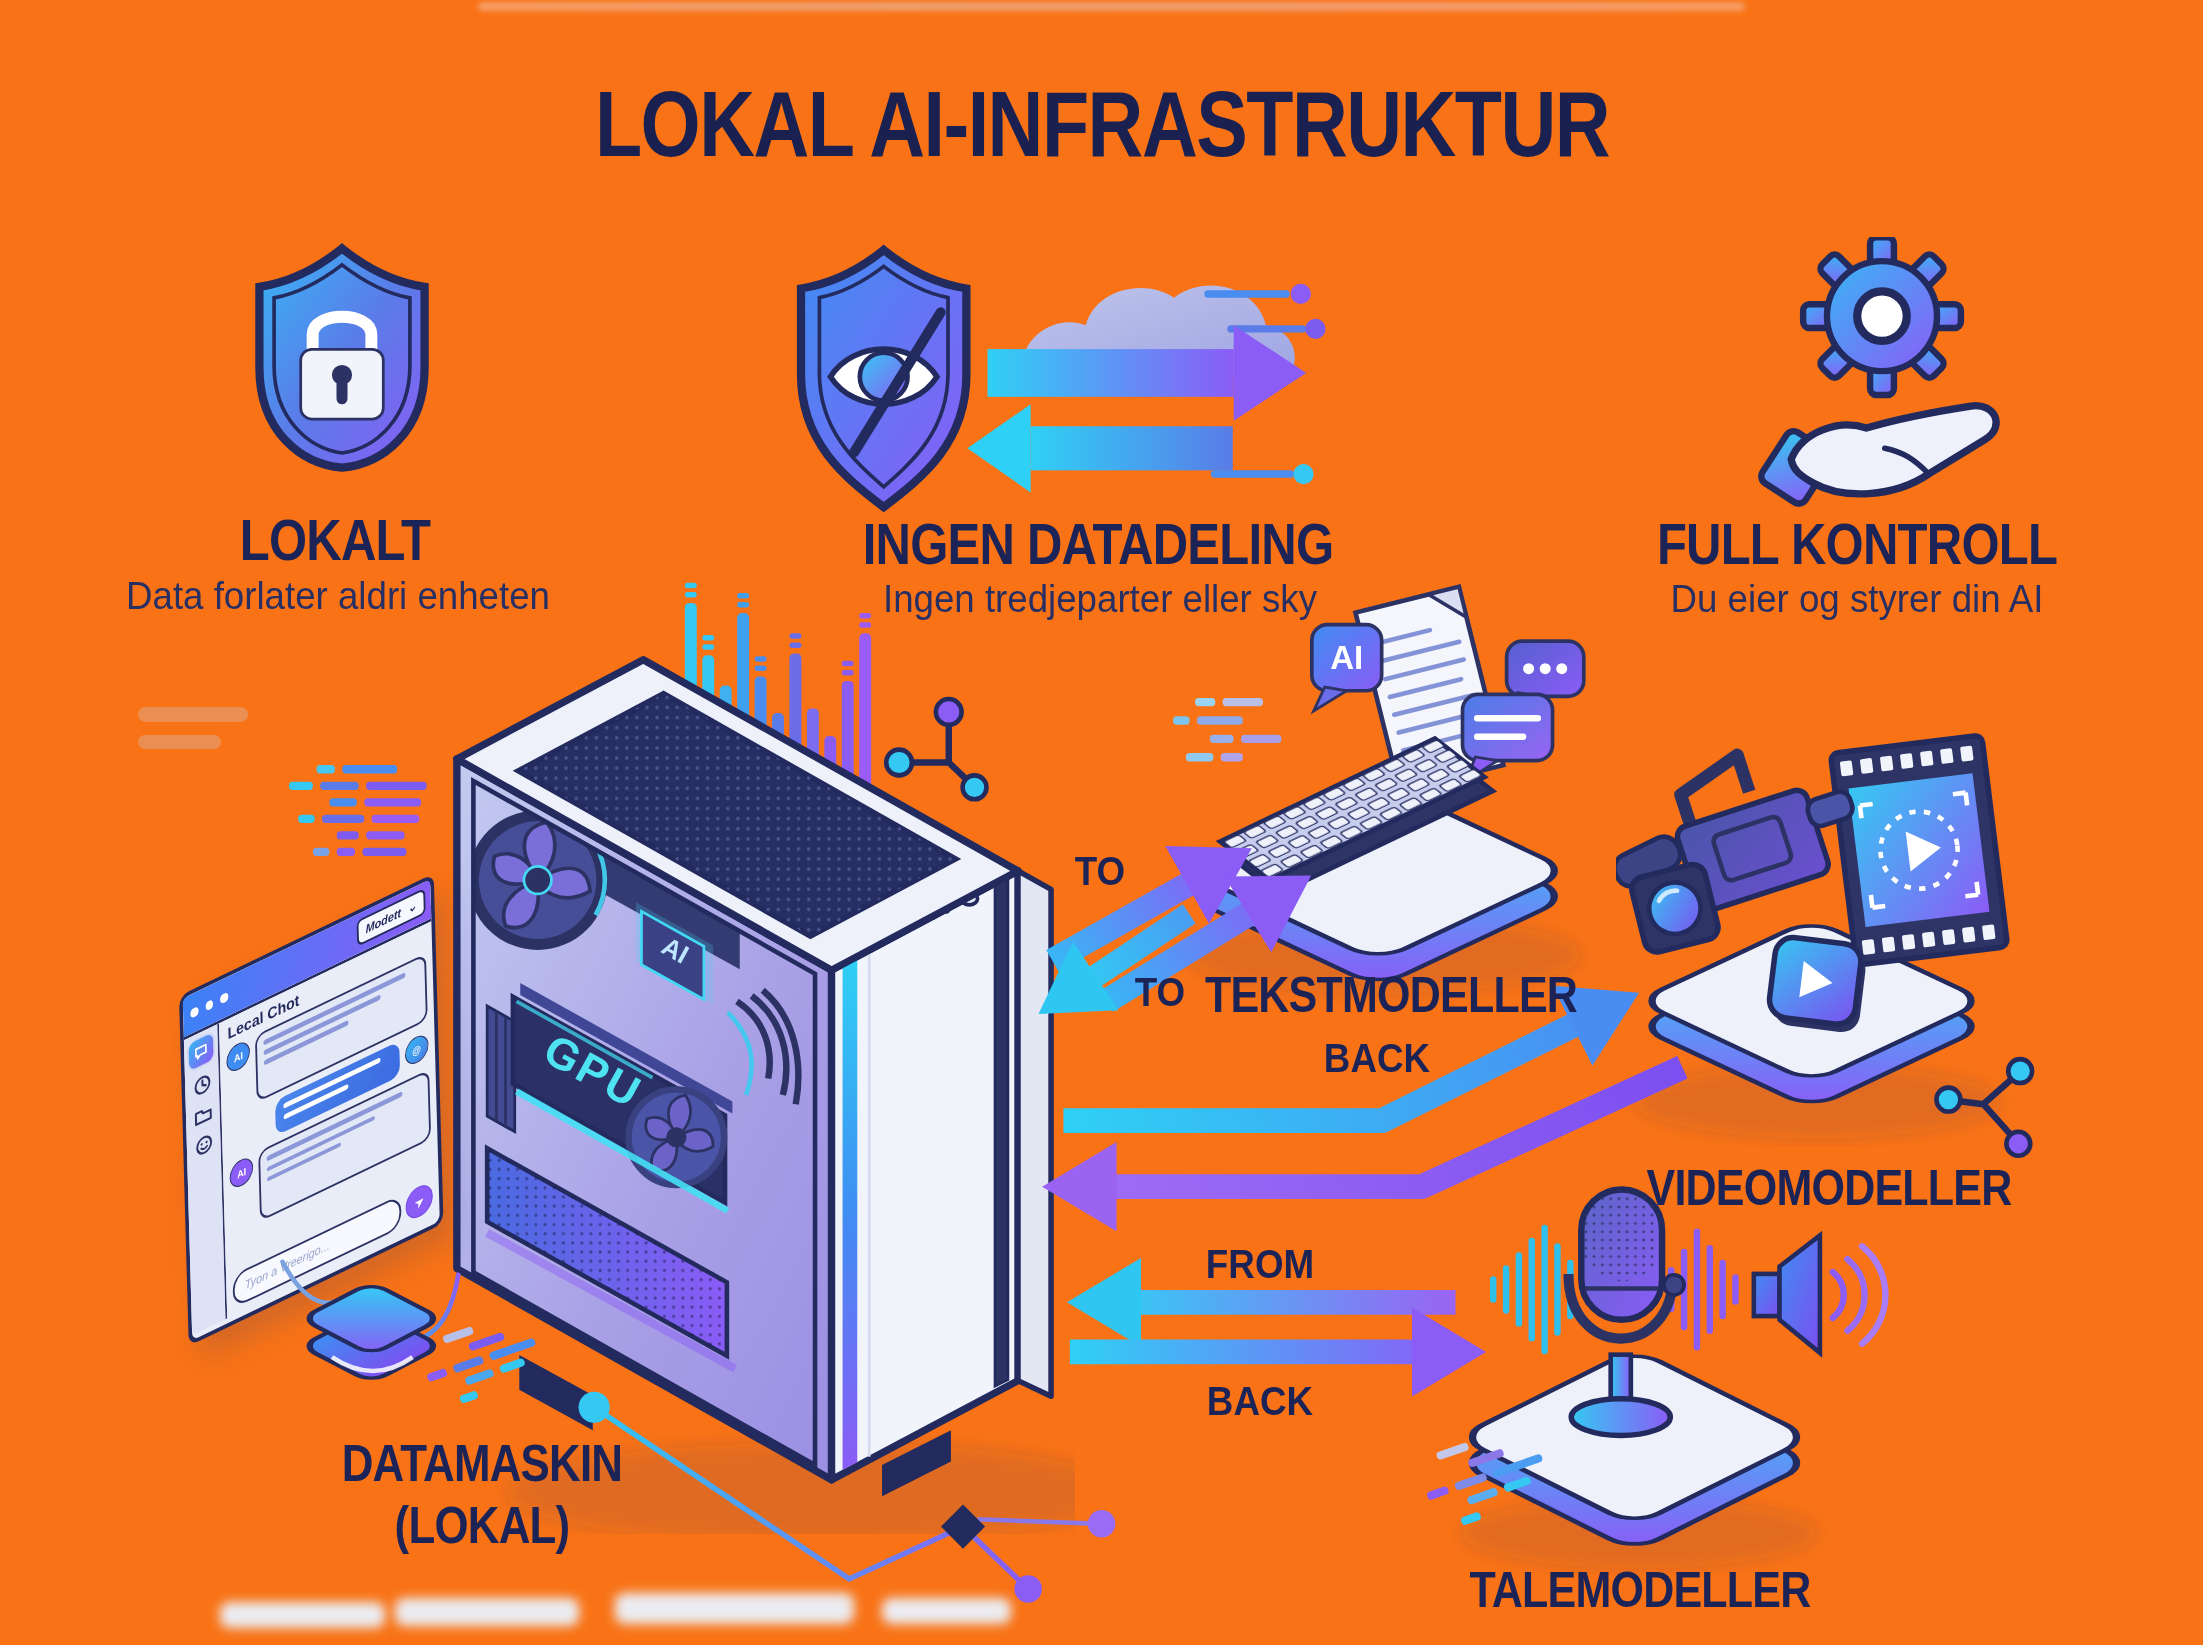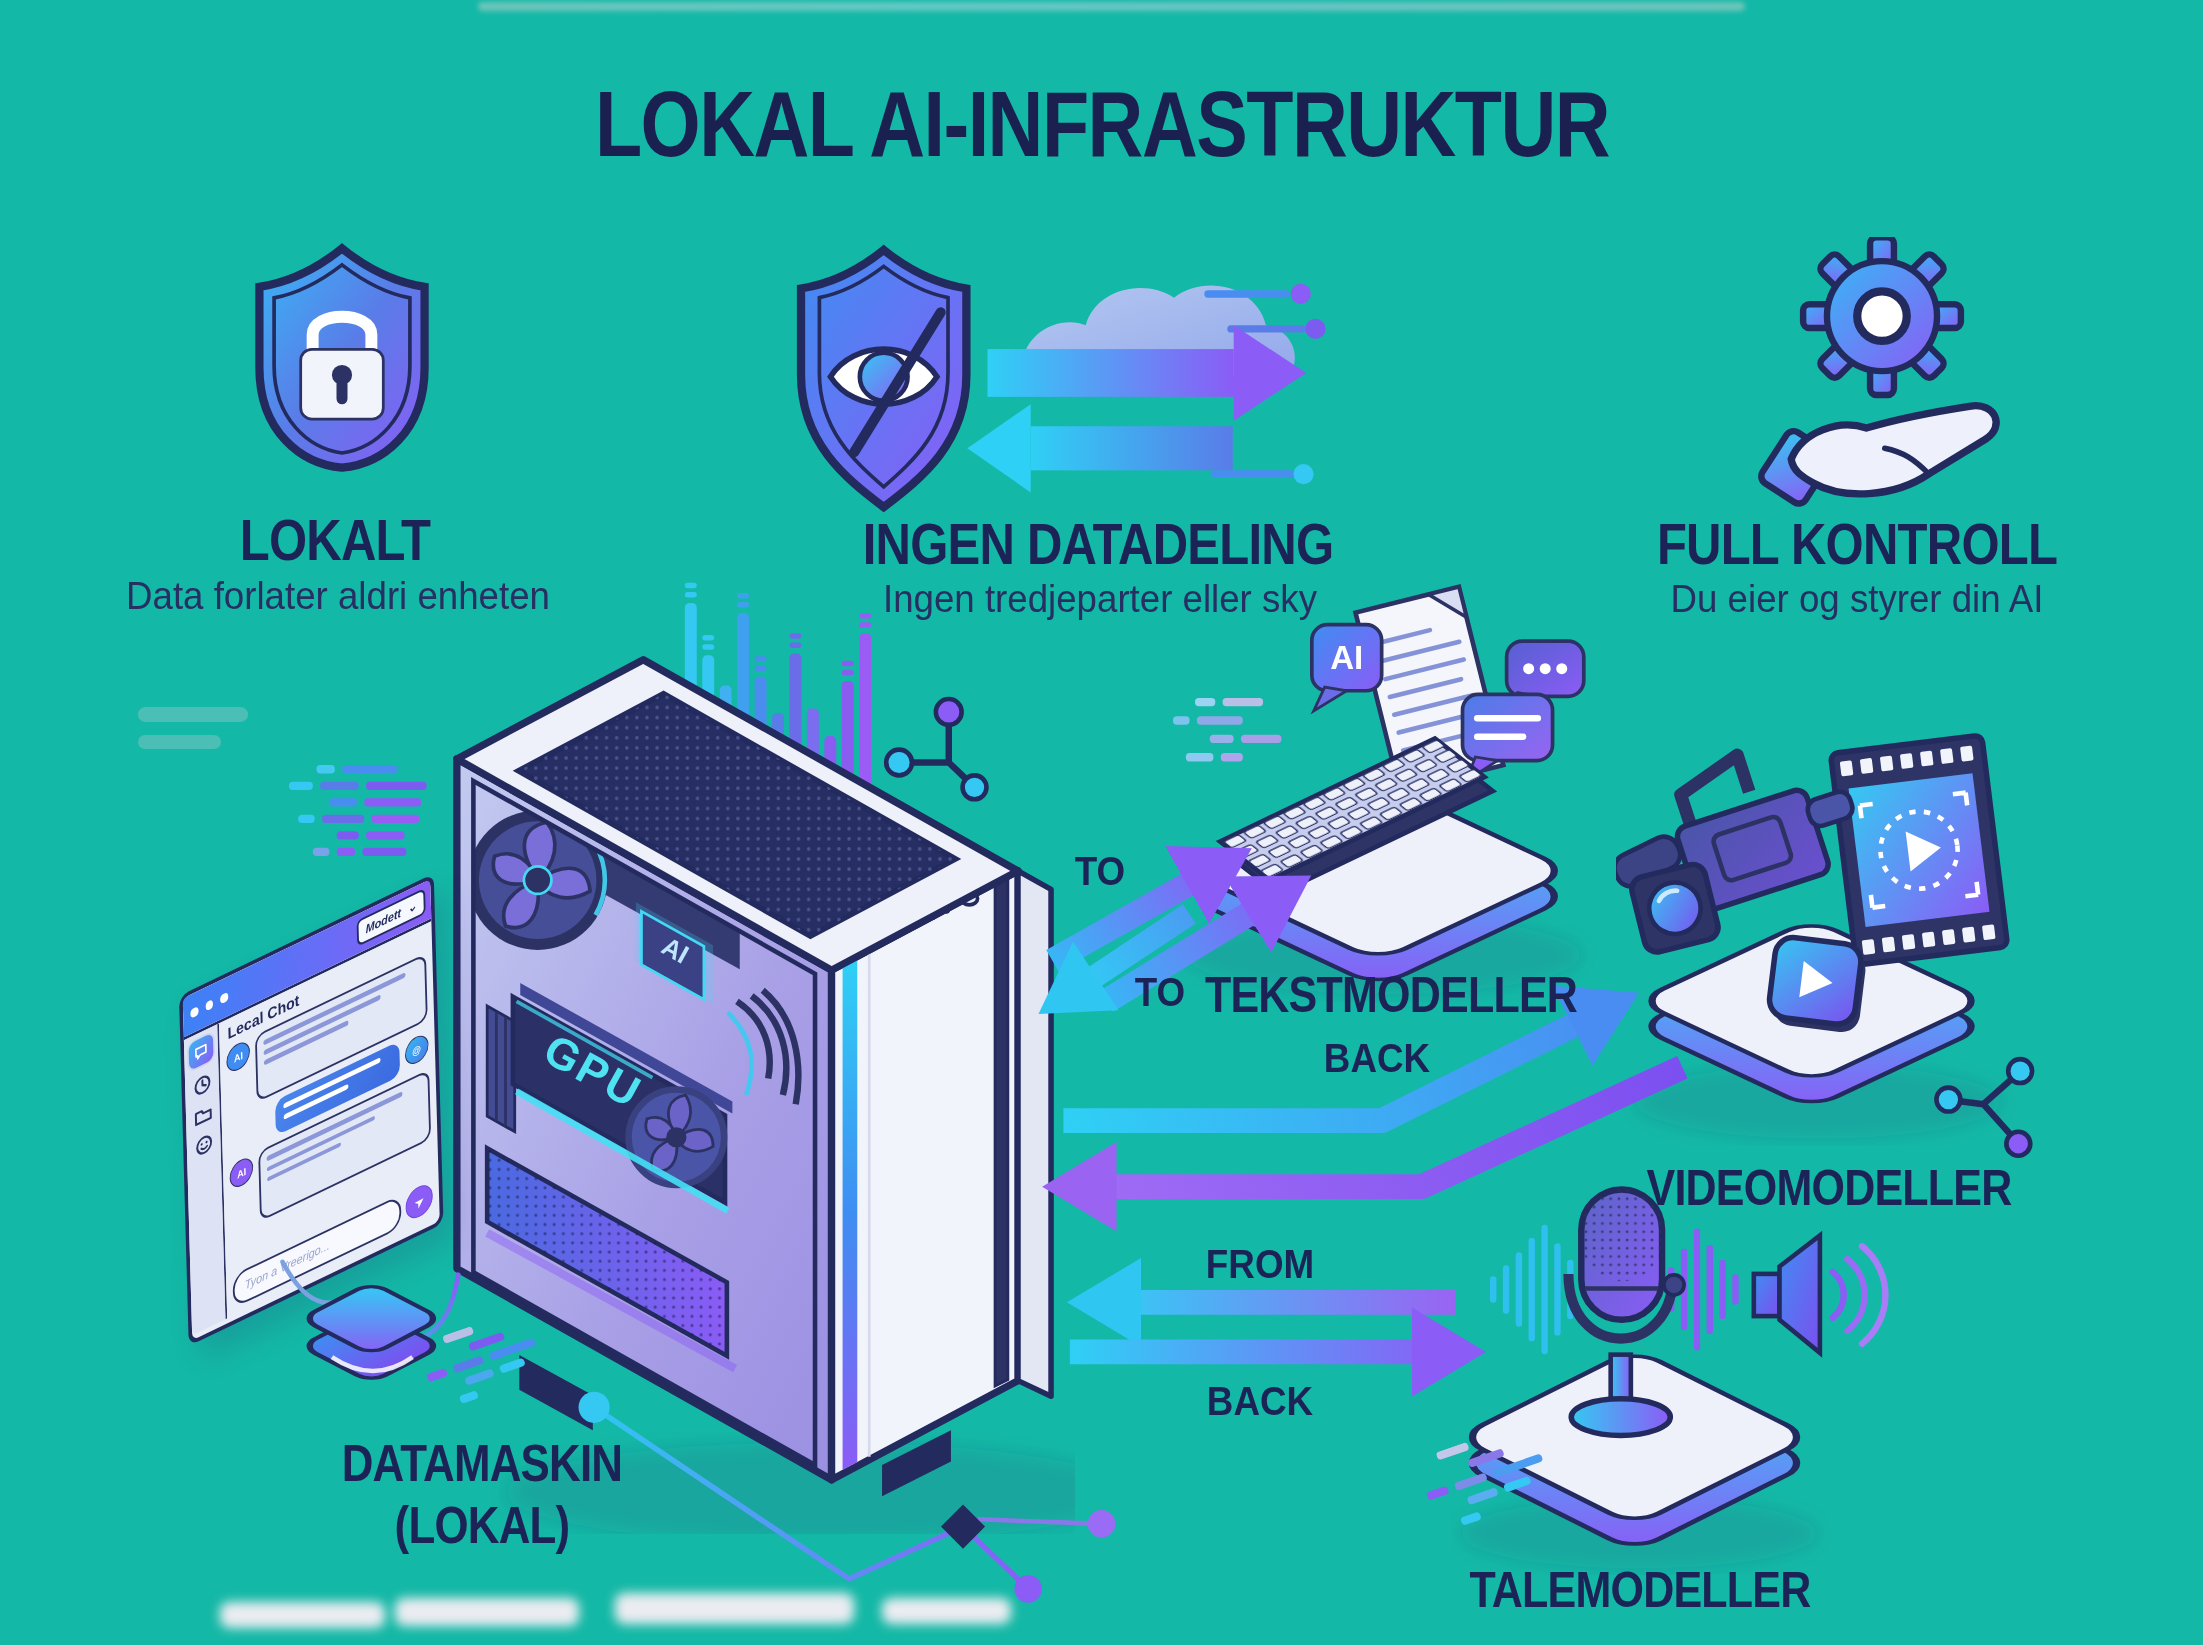--- a/index.html
+++ b/index.html
@@ -1,16 +1,16 @@
 <!DOCTYPE html>
 <html style="font-size:14.7px"><head>
 <meta charset="utf-8">
 <style>
   html,body{margin:0;padding:0;background:#fff;}
-  .stage{position:relative;width:2204px;height:1646px;background:#14b8a6;overflow:hidden;
+  .stage{position:relative;width:2204px;height:1646px;background:#f97316;overflow:hidden;
          font-family:"Liberation Sans",sans-serif;color:#1c2356;}
   .abs{position:absolute;}
   .page-title{position:absolute;left:1102px;top:72px;transform:translateX(-50%) scaleX(0.84);
     font-size:92px;font-weight:bold;letter-spacing:-1.8px;color:#1a2150;white-space:nowrap;}
   .feat-head{position:absolute;transform:translateX(-50%) scaleX(0.86);font-size:57px;font-weight:bold;
     color:#1c2356;white-space:nowrap;letter-spacing:-0.9px;}
   .feat-sub{position:absolute;transform:translateX(-50%) scaleX(0.94);font-size:39px;font-weight:500;
     color:#272f63;white-space:nowrap;}
   .iso-label{position:absolute;transform:translateX(-50%) scaleX(0.86);font-size:48px;font-weight:bold;
     color:#1c2356;white-space:nowrap;letter-spacing:-0.9px;}

